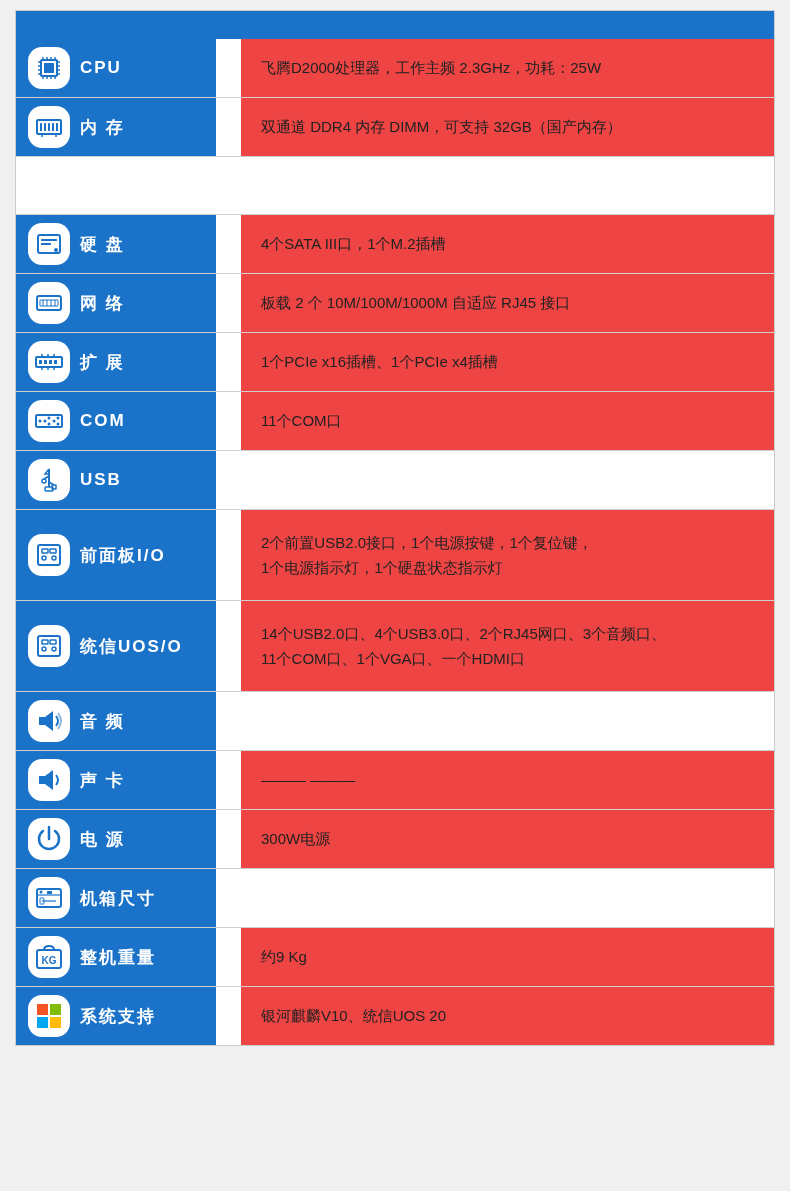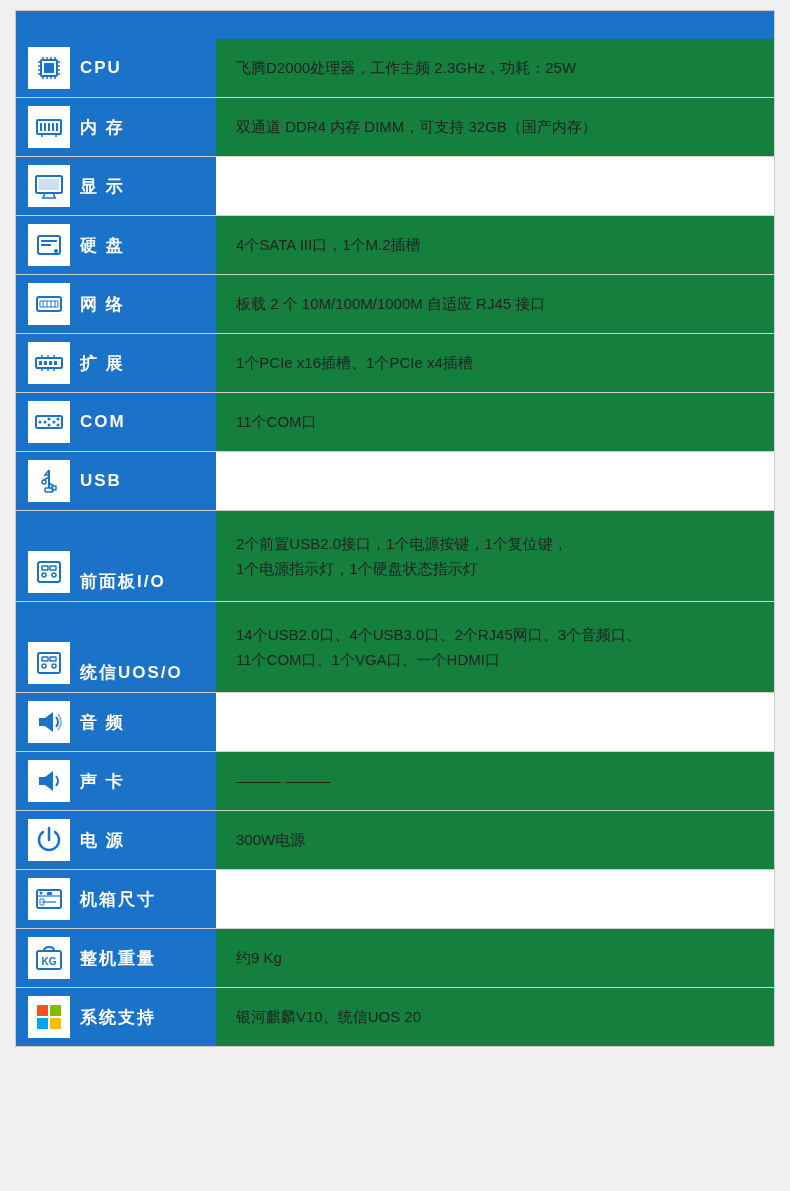--- a/index.html
+++ b/index.html
@@ -42,27 +42,26 @@
       align-items: center;
       justify-content: flex-start;
       padding: 8px 12px;
       gap: 10px;
       color: #fff;
       font-size: 17px;
       font-weight: bold;
     }
     .spec-label-tall {
       min-height: 90px;
-      align-items: flex-end;
     }
     .icon-box {
       width: 42px;
       height: 42px;
       background: #fff;
-      border-radius: 0;
+      border-radius: 14px;
       display: flex;
       align-items: center;
       justify-content: center;
       flex-shrink: 0;
     }
     .icon-box svg {
       width: 30px;
       height: 30px;
     }
     .label-text {
@@ -72,21 +71,22 @@
       letter-spacing: 2px;
     }
     .spec-value {
       flex: 1;
       display: flex;
       align-items: center;
       padding: 10px 20px;
       font-size: 15px;
       color: #222;
       line-height: 1.7;
-      background: #15803d;
+      background: #ef4444;
+      margin-left: 25px;
     }
     .spec-value-text {
       display: block;
     }
   </style>
 </head>
 <body>
 
 <div class="table-container">
   <div class="table-title"></div>
@@ -135,32 +135,20 @@
       <line x1="22" y1="22" x2="22" y2="25" stroke="#1a73c8" stroke-width="1.5"></line>
     </svg>
           </div>
           <span class="label-text">内  存</span>
         </div>
         <div class="spec-value">
           <span class="spec-value-text">双通道 DDR4 内存 DIMM，可支持 32GB（国产内存）</span>
         </div>
       </div>
       <div class="spec-row">
-        <div class="spec-label">
-          <div class="icon-box">
-            <svg viewBox="0 0 30 30" fill="none" xmlns="http://www.w3.org/2000/svg">
-      <rect x="2" y="5" width="26" height="17" rx="1.5" stroke="#1a73c8" stroke-width="2" fill="none"></rect>
-      <line x1="11" y1="22" x2="9" y2="27" stroke="#1a73c8" stroke-width="1.5"></line>
-      <line x1="19" y1="22" x2="21" y2="27" stroke="#1a73c8" stroke-width="1.5"></line>
-      <line x1="8" y1="27" x2="22" y2="27" stroke="#1a73c8" stroke-width="1.5"></line>
-      <rect x="5" y="8" width="20" height="11" rx="0.5" fill="#cce0f5"></rect>
-    </svg>
-          </div>
-          <span class="label-text">显  示</span>
-        </div>
       </div>
       <div class="spec-row">
         <div class="spec-label">
           <div class="icon-box">
             <svg viewBox="0 0 30 30" fill="none" xmlns="http://www.w3.org/2000/svg">
       <rect x="4" y="6" width="22" height="18" rx="2" stroke="#1a73c8" stroke-width="2" fill="none"></rect>
       <circle cx="22" cy="21" r="2" fill="#1a73c8"></circle>
       <rect x="7" y="10" width="16" height="2" rx="0.5" fill="#1a73c8"></rect>
       <rect x="7" y="14" width="10" height="2" rx="0.5" fill="#1a73c8"></rect>
     </svg>

